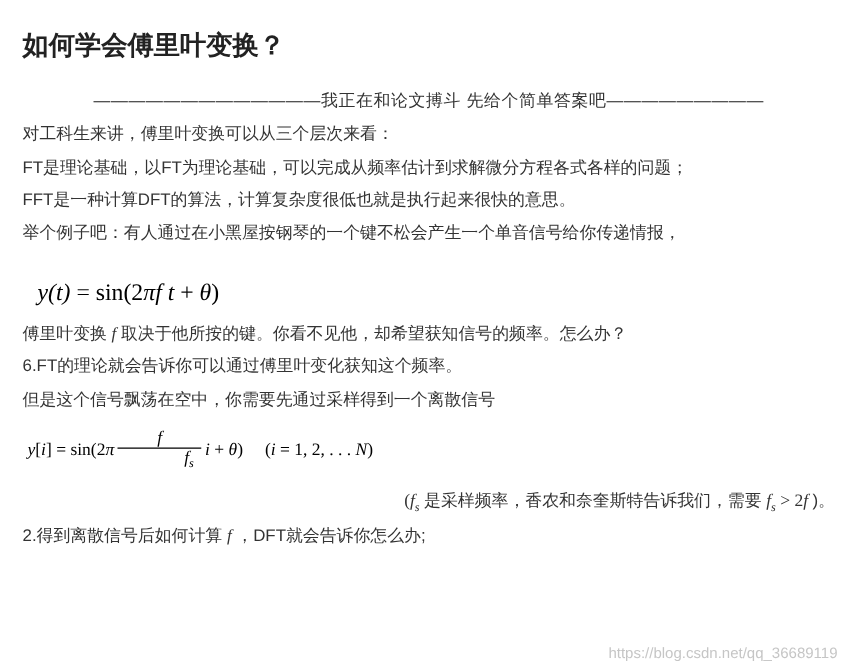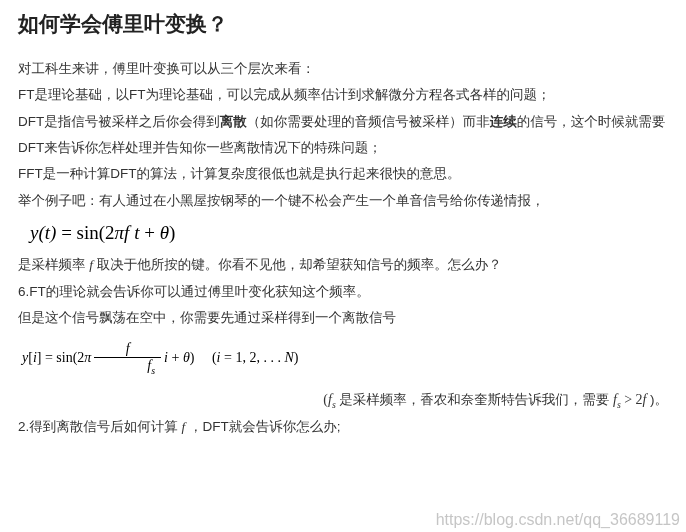--- a/index.html
+++ b/index.html
@@ -13,38 +13,40 @@
       width: 686px;
       height: 532px;
       overflow: hidden;
       position: relative;
     }
     .title {
       font-size: 21px;
       font-weight: bold;
       color: #222;
       padding: 10px 18px 18px 18px;
+      margin-top: 12px;
     }
     .content {
       padding: 0 18px;
       font-size: 13.5px;
       line-height: 1.95;
       color: #333;
     }
     .centered-line {
       text-align: center;
       letter-spacing: 0.5px;
     }
     .formula {
       font-family: "Times New Roman", Georgia, serif;
       font-style: italic;
       font-size: 19px;
       padding: 4px 0 4px 12px;
       line-height: 1.6;
       color: #000;
+      margin-top: 16px;
     }
     .formula-big {
       font-family: "Times New Roman", Georgia, serif;
       font-style: italic;
       font-size: 14px;
       padding: 10px 0 10px 4px;
       line-height: 1.5;
       color: #000;
     }
     .formula-inline-p {
@@ -79,54 +81,52 @@
     }
     .upright {
       font-style: normal;
     }
     .ivar {
       font-family: "Times New Roman", Georgia, serif;
       font-style: italic;
     }
     .watermark {
       position: absolute;
-      right: 6px;
+      right: 16px;
       bottom: 3px;
-      font-size: 16px;
+      font-size: 12px;
       color: rgba(150,150,150,0.55);
       font-family: Arial, sans-serif;
     }
   </style>
 </head>
 <body>
 
 <h1 class="title">如何学会傅里叶变换？</h1>
 
 <div class="content">
 
+  <div class="centered-line">—————————————我正在和论文搏斗 先给个简单答案吧—————————</div>
 
   <div>对工科生来讲，傅里叶变换可以从三个层次来看：</div>
 
 
   <div>FT是理论基础，以FT为理论基础，可以完成从频率估计到求解微分方程各式各样的问题；</div>
 
-  <div>
-    <span>DFT是指信号被采样之后你会得到</span><b>离散</b><span>（如你需要处理的音频信号被采样）而非</span><b>连续</b><span>的信号，这个时候就需要DFT来告诉你怎样处理并告知你一些离散情况下的特殊问题；</span>
-  </div>
 
   <div>FFT是一种计算DFT的算法，计算复杂度很低也就是执行起来很快的意思。</div>
 
   <div>举个例子吧：有人通过在小黑屋按钢琴的一个键不松会产生一个单音信号给你传递情报，</div>
 
   <div class="formula">
     y(t) <span class="upright">= sin(2</span>πf t <span class="upright">+</span> θ<span class="upright">)</span>
   </div>
 
   <div>
-    <span>是采样频率 </span><span class="ivar">f</span><span> 取决于他所按的键。你看不见他，却希望获知信号的频率。怎么办？</span>
+    <span>傅里叶变换 </span><span class="ivar">f</span><span> 取决于他所按的键。你看不见他，却希望获知信号的频率。怎么办？</span>
   </div>
 
   <div>6.FT的理论就会告诉你可以通过傅里叶变化获知这个频率。</div>
 
   <div>但是这个信号飘荡在空中，你需要先通过采样得到一个离散信号</div>
 
   <div class="formula-big">
     y<span class="upright">[</span>i<span class="upright">] = sin(2</span>π<span class="frac"><span class="num">f</span><span class="den">f<span class="sub">s</span></span></span>i <span class="upright">+</span> θ<span class="upright">)</span>
     &nbsp;&nbsp;&nbsp;&nbsp;<span class="upright">(</span>i <span class="upright">= 1, 2, . . .</span> N<span class="upright">)</span>
   </div>

